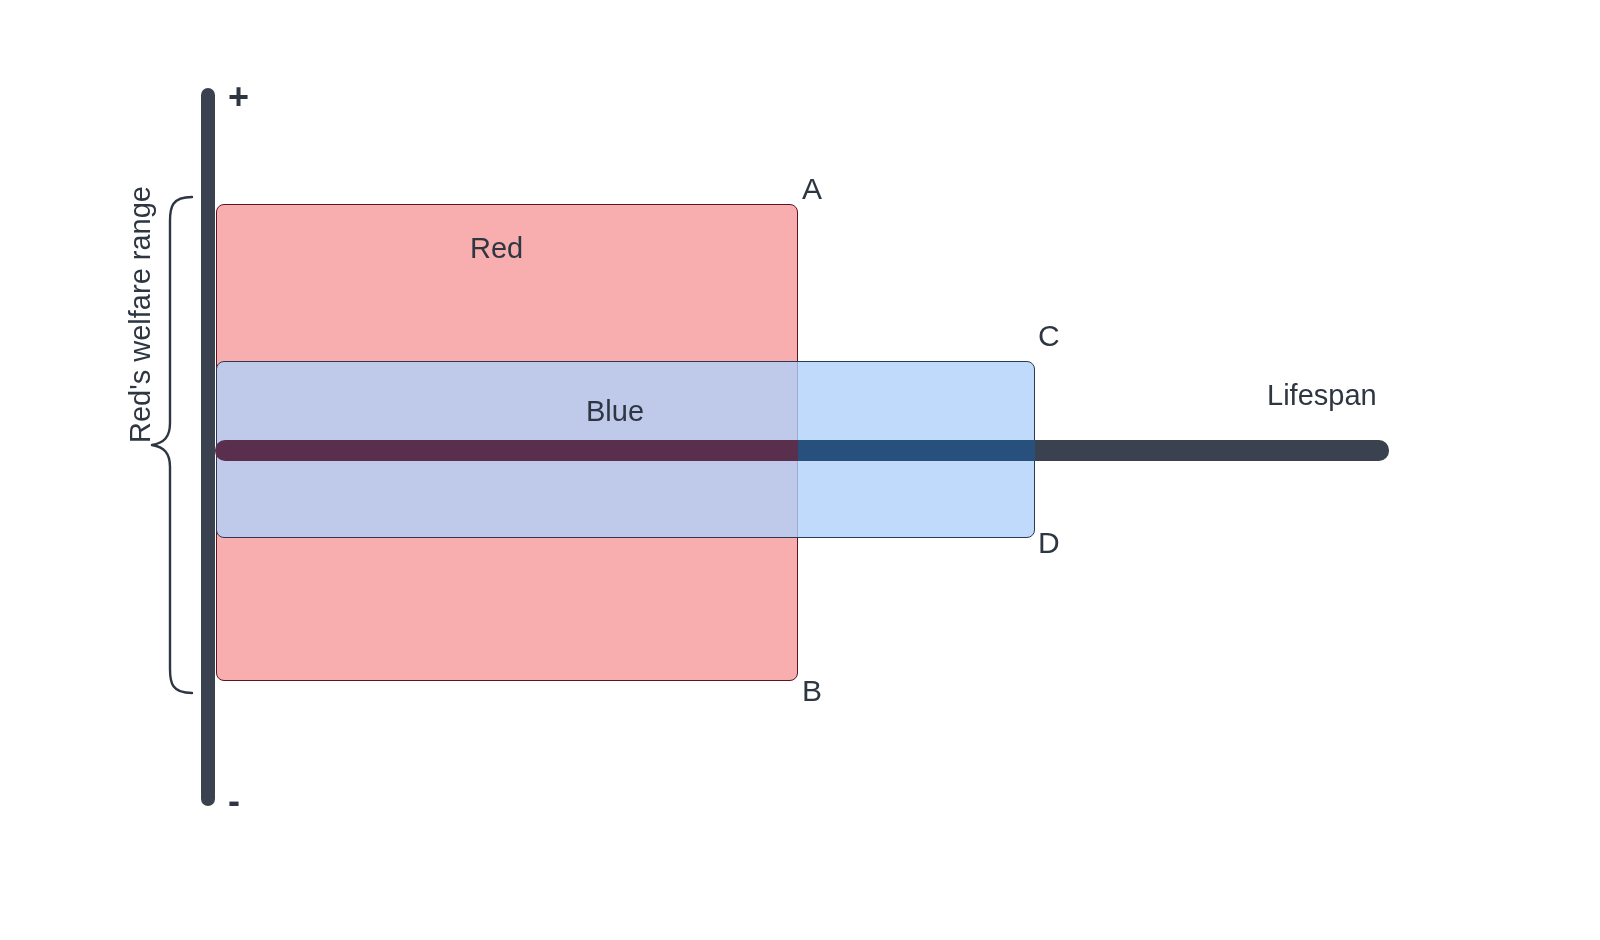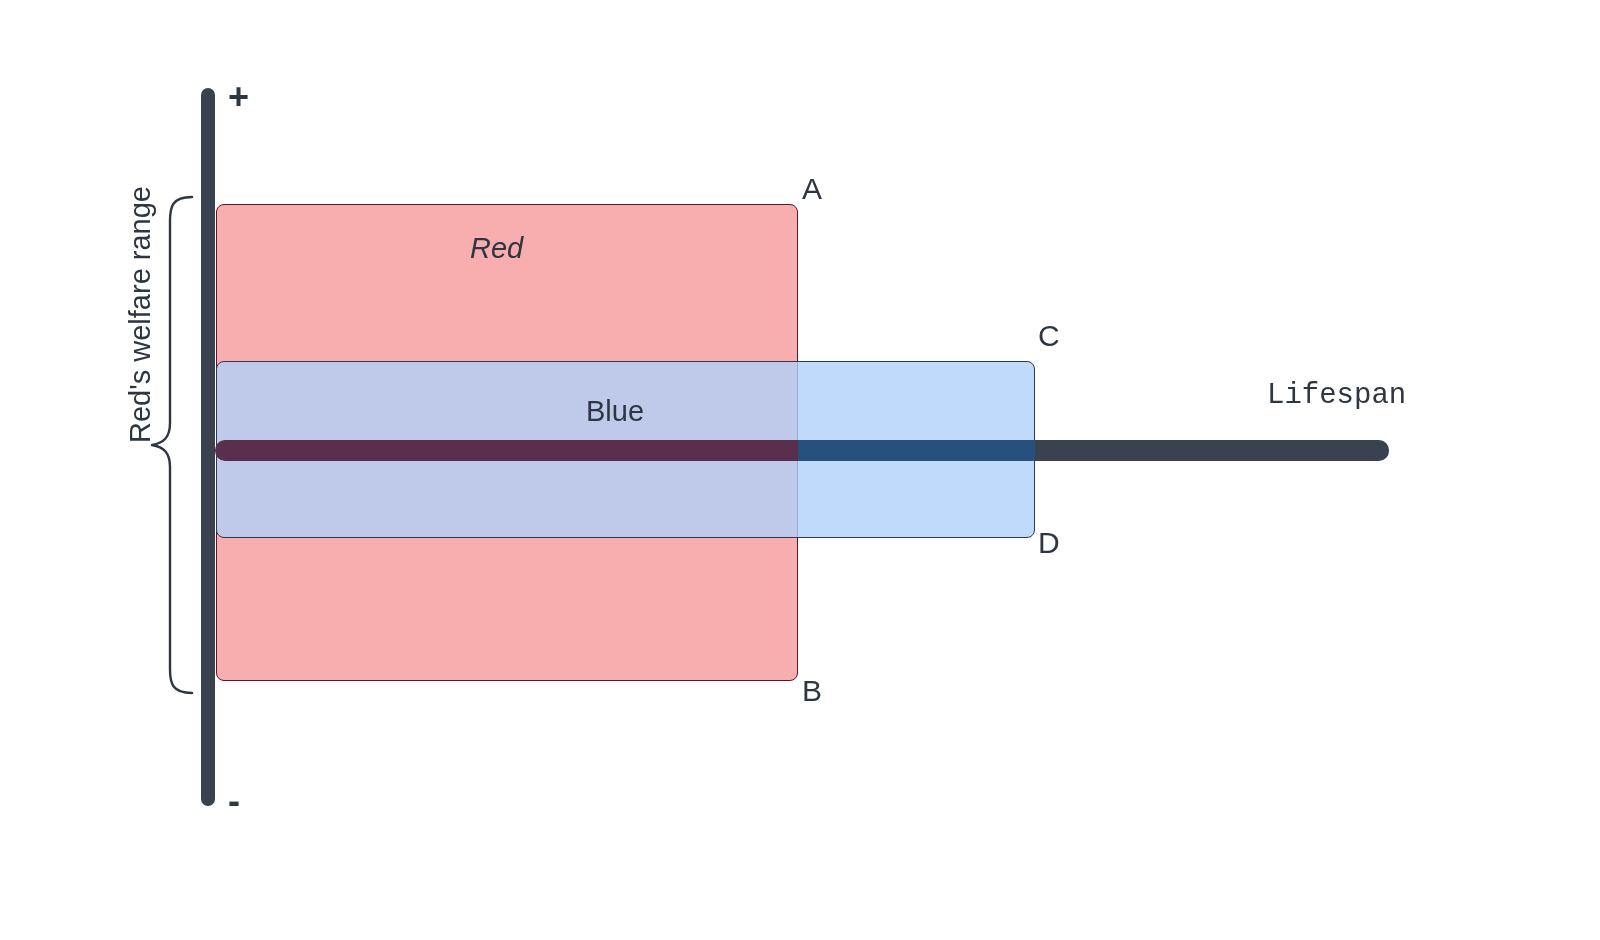--- a/index.html
+++ b/index.html
@@ -58,21 +58,21 @@
     background: rgba(176, 209, 250, 0.80);
     border: 1.6px solid #2b3a52;
   }
   .box-label {
     position: absolute;
     color: #2e3642;
     font-size: 29px;
     line-height: 1;
     user-select: none;
   }
-  .label-red { left: 470px; top: 234px; font-style: italic; }
+  .label-red { left: 470px; top: 234px; }
   .label-blue { left: 586px; top: 397px; }
 
   
   .lifespan-seg {
     position: absolute;
     top: 440px;
     height: 21px;
   }
   .lifespan-red-part {
     left: 215px;
@@ -94,21 +94,20 @@
     border-bottom-right-radius: 10px;
   }
   .lifespan-label {
     position: absolute;
     left: 1267px;
     top: 381px;
     color: #2e3642;
     font-size: 29px;
     line-height: 1;
     user-select: none;
-    font-family: Liberation Mono, monospace;
   }
 
   .corner-label {
     position: absolute;
     color: #2e3642;
     font-size: 30px;
     line-height: 1;
     user-select: none;
   }
   .label-A { left: 802px; top: 174px; }

